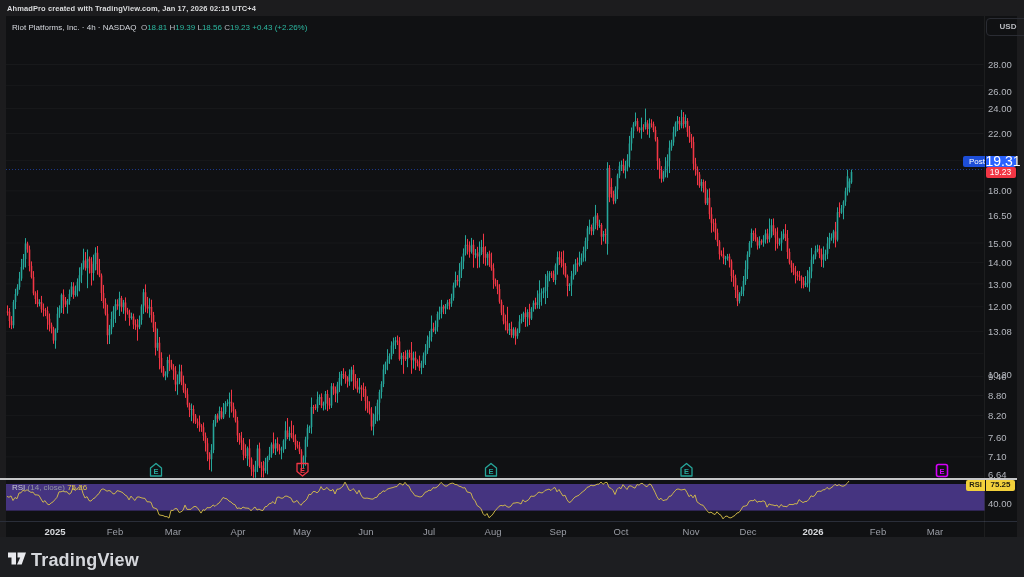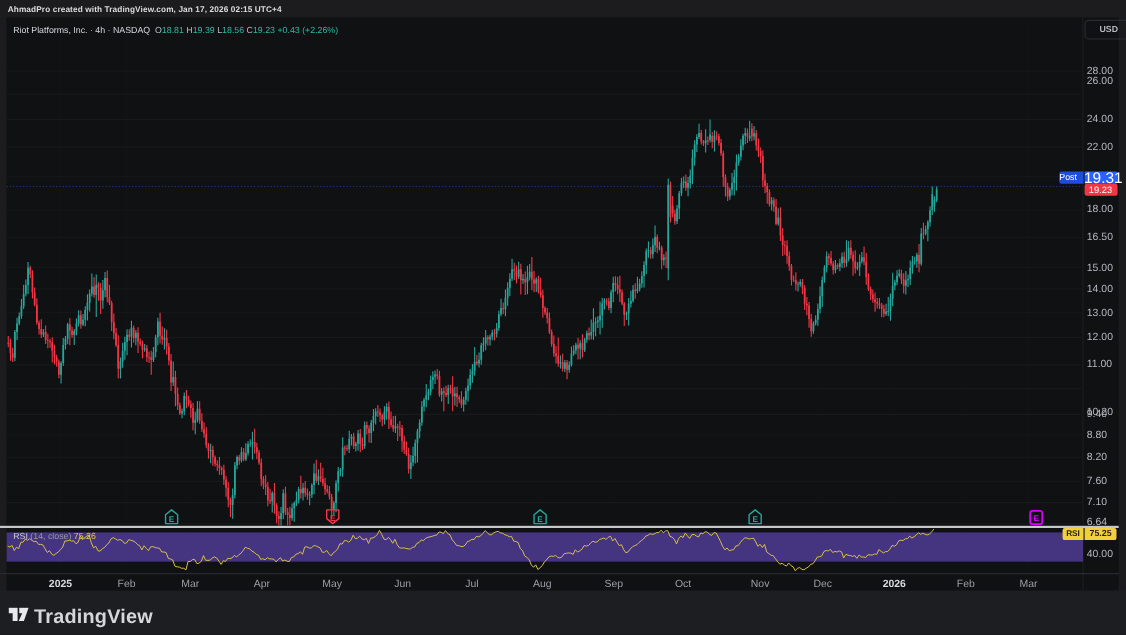--- a/index.html
+++ b/index.html
@@ -6,21 +6,21 @@
 #attr{position:absolute;left:7px;top:4px;font-size:7.5px;font-weight:700;color:#DBDCDE;letter-spacing:0.1px}
 #pane{position:absolute;left:6px;top:16px;width:1011px;height:521px;background:#101113}
 #axis{position:absolute;left:983.5px;top:16px;width:1px;height:521px;background:rgba(255,255,255,0.055);z-index:5}
 svg.lay{position:absolute;left:0;top:0}
 #legend{position:absolute;left:12px;top:23px;font-size:8px;color:#D5D8DE;z-index:6;white-space:nowrap}
 #legend .g{color:#B9BCC3} #legend .v{color:#2DB9A2}
 #usd{position:absolute;left:986px;top:18px;width:44px;height:18px;border:1px solid #2A2C33;border-radius:4px;color:#B8BABF;font-size:8px;font-weight:700;text-align:center;line-height:16px;z-index:6}
 .pl{position:absolute;left:988px;font-size:9.5px;color:#B4B7BE;z-index:4}
 .tl{position:absolute;top:525.5px;font-size:9.5px;color:#9B9EA6;transform:translateX(-50%);z-index:4}
 .ty{color:#D8DADE;font-weight:700}
-#postlab{position:absolute;left:963px;top:156px;width:22px;height:11px;background:#1d4ed8;color:#fff;font-size:8px;border-radius:2px 0 0 2px;text-align:left;line-height:11px;z-index:7}
+#postlab{position:absolute;left:963px;top:156px;width:22px;height:11px;background:#1d4ed8;color:#fff;font-size:8px;border-radius:2px 0 0 2px;text-align:right;line-height:11px;z-index:7}
 #postval{position:absolute;left:985.5px;top:156px;width:30px;height:11px;background:#2962FF;color:#fff;font-size:14px;text-align:right;line-height:11px;border-radius:0 2px 2px 0;z-index:7}
 #lastval{position:absolute;left:985.5px;top:167px;width:30px;height:11px;background:#F23645;color:#fff;font-size:8.5px;text-align:center;line-height:11px;border-radius:2px;z-index:7}
 #div1{position:absolute;left:0px;top:478.3px;width:1017px;height:2px;background:#C6C7C9;z-index:8}
 #rsileg{position:absolute;left:12px;top:483px;font-size:8px;color:#C9CBD0;z-index:6}
 #rsileg .v{color:#E3C84C}
 #rsilab{position:absolute;left:966px;top:480px;width:19px;height:10.5px;background:#F2D03B;color:#201d10;font-size:7.5px;font-weight:700;text-align:center;line-height:10.5px;border-radius:2px 0 0 2px;z-index:7}
 #rsival{position:absolute;left:986px;top:480px;width:29px;height:10.5px;background:#F2D03B;color:#201d10;font-size:8px;font-weight:700;text-align:center;line-height:10.5px;border-radius:0 2px 2px 0;z-index:7}
 #rsi40{position:absolute;left:988px;top:498px;font-size:9.5px;color:#B4B7BE;z-index:4}
 #tsep{position:absolute;left:0px;top:521px;width:1017px;height:1px;background:#2A2E39;z-index:4}
 #bottom{position:absolute;left:0;top:537px;width:1024px;height:40px;background:#1D1E21;z-index:9}
@@ -88,30 +88,30 @@
     <text x="686.5" y="474.3" font-size="7.5" font-weight="bold" fill="#26A69A" text-anchor="middle">E</text>
     <rect x="936.5" y="464.5" width="11" height="12" rx="2" fill="none" stroke="#D500F9" stroke-width="1.6"></rect>
     <text x="942" y="474.0" font-size="7.5" font-weight="bold" fill="#D500F9" text-anchor="middle">E</text>
  <rect x="6" y="484" width="978.5" height="26.6" fill="#453480"></rect>
  <path d="M7 496.4L9 497.3L11 495.9L13 500.5L15 497.5L17 498.7L19 493.0L21 492.8L23 490.1L25 491.2L27 489.7L29 491.2L31 492.4L33 492.1L35 494.9L37 494.9L39 495.4L41 499.0L43 502.3L45 500.6L47 503.7L49 504.9L51 503.1L53 501.9L55 499.6L57 497.3L59 491.8L61 491.8L63 491.0L65 491.9L67 491.7L69 494.3L71 493.0L73 487.3L75 490.5L77 488.8L79 487.3L81 486.5L83 493.4L85 498.0L87 496.6L89 500.6L91 501.1L93 498.8L95 497.8L97 495.2L99 493.6L101 489.8L103 488.8L105 489.9L107 491.2L109 490.5L111 491.4L113 493.9L115 493.6L117 490.7L119 491.1L121 491.8L123 492.9L125 495.0L127 496.2L129 499.9L131 496.1L133 498.6L135 500.5L137 497.1L139 496.9L141 497.7L143 498.2L145 498.4L147 501.8L149 501.8L151 502.3L153 507.6L155 508.2L157 509.1L159 514.7L161 515.3L163 515.5L165 516.6L167 516.6L169 518.1L171 510.3L173 510.5L175 508.6L177 508.7L179 512.4L181 511.9L183 510.3L185 505.1L187 509.4L189 509.4L191 509.3L193 507.2L195 506.3L197 507.3L199 510.0L201 513.1L203 509.7L205 510.4L207 507.6L209 507.8L211 507.2L213 504.9L215 506.4L217 504.4L219 503.1L221 500.5L223 497.5L225 498.4L227 498.9L229 501.1L231 502.0L233 504.0L235 504.7L237 508.5L239 507.9L241 508.9L243 507.0L245 508.0L247 508.1L249 508.4L251 510.8L253 508.6L255 507.0L257 510.0L259 509.1L261 510.2L263 510.5L265 506.8L267 506.4L269 503.8L271 503.3L273 501.6L275 503.9L277 497.4L279 497.0L281 498.2L283 498.1L285 496.2L287 496.1L289 497.2L291 498.1L293 502.1L295 502.0L297 500.4L299 503.3L301 505.3L303 502.5L305 501.2L307 498.9L309 494.3L311 494.6L313 491.6L315 491.5L317 492.9L319 491.1L321 486.6L323 489.7L325 489.3L327 487.4L329 489.9L331 490.8L333 489.4L335 494.0L337 489.2L339 489.1L341 487.9L343 485.9L345 482.1L347 485.8L349 490.0L351 490.7L353 488.6L355 490.5L357 493.9L359 490.2L361 495.0L363 497.9L365 498.3L367 498.1L369 498.5L371 499.0L373 499.1L375 497.6L377 497.2L379 493.9L381 493.2L383 490.8L385 491.5L387 489.3L389 488.5L391 488.0L393 487.5L395 486.8L397 486.5L399 483.7L401 483.8L403 485.2L405 482.3L407 485.1L409 486.1L411 490.6L413 492.9L415 495.8L417 496.0L419 496.8L421 496.9L423 495.4L425 492.3L427 491.7L429 490.2L431 490.5L433 487.7L435 488.0L437 487.1L439 485.0L441 482.4L443 484.3L445 486.1L447 486.1L449 484.3L451 483.4L453 483.1L455 484.5L457 484.7L459 486.2L461 486.7L463 488.0L465 487.7L467 491.9L469 492.4L471 493.1L473 498.7L475 500.5L477 505.4L479 506.8L481 508.6L483 513.6L485 515.7L487 513.5L489 517.7L491 516.2L493 514.0L495 510.7L497 508.8L499 506.3L501 505.4L503 505.9L505 504.9L507 506.7L509 507.3L511 506.1L513 503.2L515 503.0L517 502.6L519 502.9L521 504.0L523 499.8L525 501.9L527 500.8L529 499.3L531 496.0L533 496.4L535 495.9L537 493.6L539 492.0L541 492.9L543 492.6L545 490.4L547 489.8L549 489.1L551 490.5L553 488.4L555 487.5L557 491.8L559 489.5L561 492.9L563 496.0L565 495.2L567 499.7L569 502.5L571 501.7L573 499.1L575 497.0L577 496.1L579 495.2L581 493.1L583 491.5L585 490.0L587 487.4L589 486.7L591 485.2L593 485.8L595 485.3L597 484.2L599 484.2L601 482.0L603 484.4L605 482.7L607 482.4L609 487.5L611 488.3L613 490.3L615 494.5L617 489.4L619 487.4L621 488.7L623 484.6L625 487.2L627 489.5L629 486.0L631 485.9L633 487.2L635 488.2L637 484.5L639 485.2L641 483.4L643 483.7L645 485.8L647 486.8L649 484.2L651 484.5L653 488.3L655 492.2L657 496.8L659 499.8L661 498.2L663 500.7L665 500.0L667 499.7L669 496.3L671 496.1L673 493.3L675 490.8L677 489.1L679 489.1L681 490.0L683 489.6L685 489.2L687 492.6L689 496.7L691 494.8L693 497.8L695 494.9L697 501.8L699 503.3L701 504.8L703 505.2L705 508.0L707 510.7L709 512.9L711 512.1L713 513.6L715 514.6L717 511.8L719 514.1L721 515.3L723 518.9L725 516.6L727 516.0L729 517.6L731 517.9L733 516.5L735 515.4L737 513.0L739 512.5L741 509.8L743 506.4L745 506.1L747 505.4L749 501.4L751 500.5L753 500.8L755 499.5L757 502.3L759 501.3L761 501.8L763 500.8L765 501.7L767 507.2L769 503.9L771 504.8L773 505.0L775 505.8L777 505.0L779 507.6L781 504.5L783 506.3L785 506.4L787 506.8L789 504.4L791 504.5L793 504.6L795 503.6L797 504.0L799 499.6L801 501.2L803 502.6L805 501.5L807 501.4L809 499.2L811 495.8L813 496.6L815 495.3L817 491.7L819 491.1L821 491.4L823 489.8L825 489.7L827 487.4L829 489.2L831 487.9L833 486.4L835 484.3L837 485.8L839 484.6L841 485.8L843 486.3L845 485.4L847 483.5L849 481.0" stroke="#D9C14A" stroke-width="0.9" fill="none"></path>
 </svg>
 <div id="axis"></div>
 <div id="legend">Riot Platforms, Inc. · 4h · NASDAQ&nbsp;&nbsp;<span class="g">O</span><span class="v">18.81</span>&nbsp;<span class="g">H</span><span class="v">19.39</span>&nbsp;<span class="g">L</span><span class="v">18.56</span>&nbsp;<span class="g">C</span><span class="v">19.23</span>&nbsp;<span class="v">+0.43 (+2.26%)</span></div>
 <div id="usd">USD</div>
 <div class="pl" style="top:59px">28.00</div>
-<div class="pl" style="top:68px">26.00</div>
+<div class="pl" style="top:86px">26.00</div>
 <div class="pl" style="top:103px">24.00</div>
 <div class="pl" style="top:128px">22.00</div>
 <div class="pl" style="top:185px">18.00</div>
 <div class="pl" style="top:210px">16.50</div>
 <div class="pl" style="top:238px">15.00</div>
 <div class="pl" style="top:257px">14.00</div>
 <div class="pl" style="top:279px">13.00</div>
 <div class="pl" style="top:301px">12.00</div>
-<div class="pl" style="top:326px">11.00</div>
+<div class="pl" style="top:326px">13.08</div>
 <div class="pl" style="top:369px">10.20</div>
 <div class="pl" style="top:371px">9.40</div>
 <div class="pl" style="top:390px">8.80</div>
 <div class="pl" style="top:410px">8.20</div>
 <div class="pl" style="top:432px">7.60</div>
 <div class="pl" style="top:451px">7.10</div>
 <div class="pl" style="top:469px">6.64</div>
 <div id="postlab">Post</div>
 <div id="postval">19.31</div>
 <div id="lastval">19.23</div>

